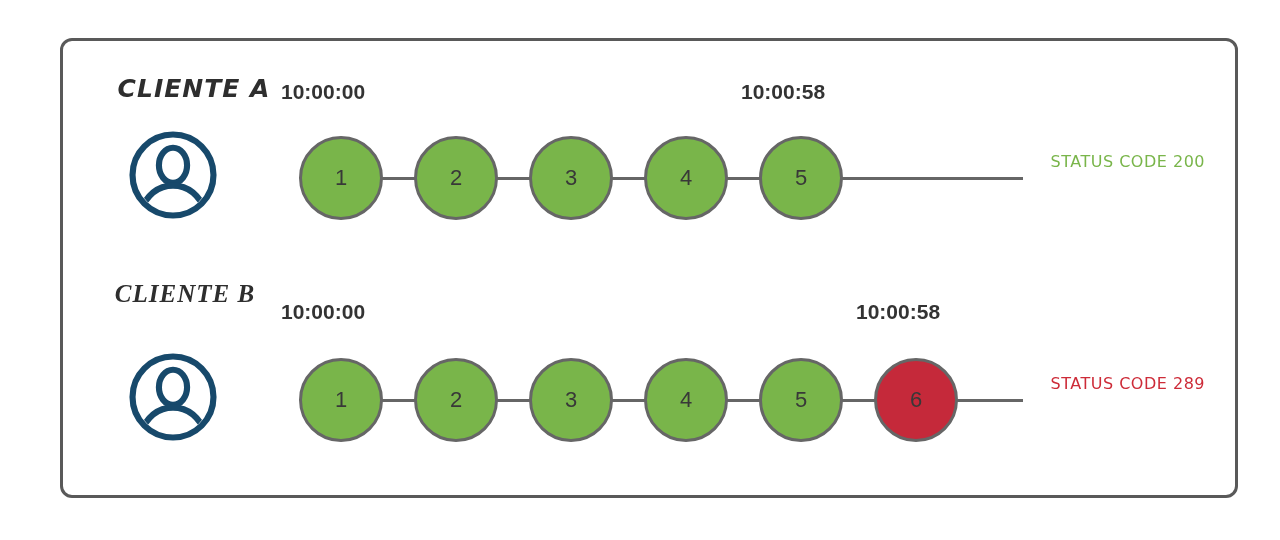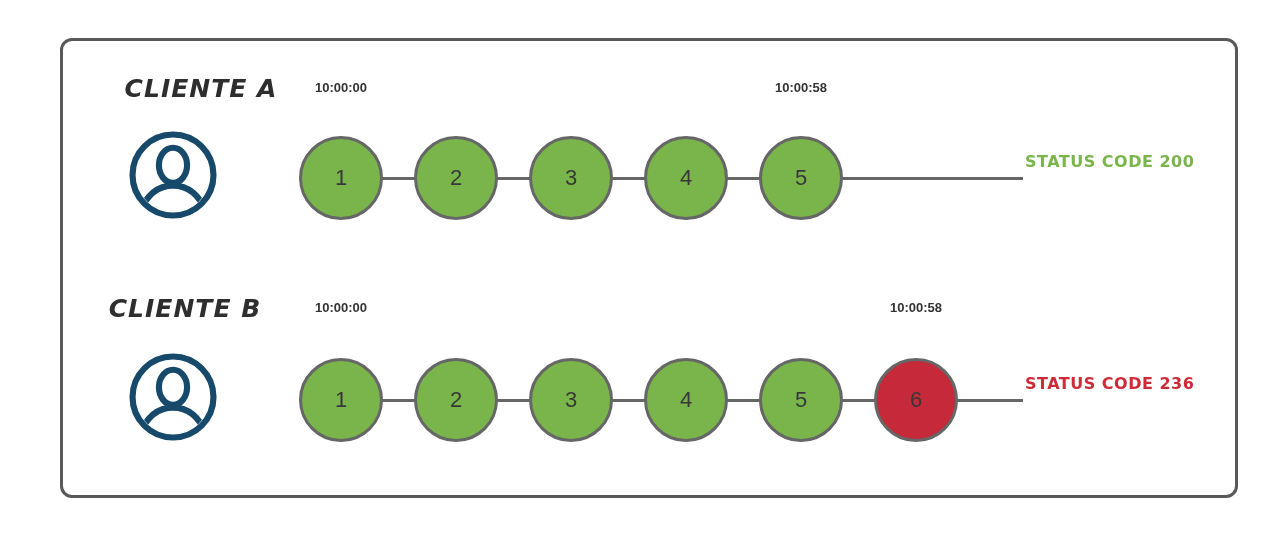--- a/index.html
+++ b/index.html
@@ -11,53 +11,53 @@
     position:absolute;left:60px;top:38px;width:1178px;height:460px;
     border:3px solid var(--box_border,#595959);border-radius:12px;
     box-sizing:border-box;background:transparent;
   }
   .client-label{
     position:absolute;width:180px;text-align:center;
     font-family:"DejaVu Sans",sans-serif;font-weight:bold;font-style:italic;
     font-size:25px;color:#2e2e2e;letter-spacing:1px;
   }
   .ts{
-    position:absolute;width:120px;text-align:center;
-    font-weight:bold;font-size:13px;color:var(--dark_text,#333333);
+    position:absolute;width:120px;text-align:left;
+    font-weight:bold;font-size:21px;color:var(--dark_text,#333333);
   }
   .tl-line{
     position:absolute;height:3px;background:var(--line_gray,#666666);
   }
   .circle{
     position:absolute;width:84px;height:84px;box-sizing:border-box;
     border:3px solid var(--line_gray,#666666);border-radius:50%;
     display:flex;align-items:center;justify-content:center;
     font-size:22px;color:#383838;
   }
   .circle.ok{background:var(--green,#79b54a);}
   .circle.rate_limited{background:var(--red,#c5293a);}
   .status{
-    position:absolute;width:180px;text-align:left;
-    font-family:"DejaVu Sans",sans-serif;font-weight:bold;
+    position:absolute;width:180px;text-align:right;
+    font-family:"DejaVu Sans",sans-serif;font-weight:normal;
     line-height:20px;
   }
   .status .l1{font-size:16px;letter-spacing:0.5px;}
   .status .l2{font-size:15px;}
   .status.green{color:var(--green_text,#79b54a);}
   .status.red{color:var(--red_text,#cd2b38);}
   .user-icon{position:absolute;width:88px;height:88px;}
 </style>
 </head>
 <body>
 
 <div class="page">
 
   <div class="box"></div>
 
-  <div class="client-label" style="left:111px;top:74px;">CLIENTE A</div>
+  <div class="client-label" style="left:104px;top:74px;">CLIENTE A</div>
 
   <svg class="user-icon" style="left:129px;top:131px;" viewBox="0 0 100 100">
     <defs>
         <clipPath id="clipA">
           <circle cx="50" cy="50" r="42"></circle>
         </clipPath>
       </defs>
     <circle cx="50" cy="50" r="46" fill="none" stroke="#17496b" stroke-width="7"></circle>
     <g clip-path="url(#clipA)" fill="none" stroke="#17496b" stroke-width="7">
       <ellipse cx="50" cy="39" rx="16" ry="20"></ellipse>
@@ -73,21 +73,21 @@
   <div class="circle ok" style="left:299px;top:136px;">1</div>
   <div class="circle ok" style="left:414px;top:136px;">2</div>
   <div class="circle ok" style="left:529px;top:136px;">3</div>
   <div class="circle ok" style="left:644px;top:136px;">4</div>
   <div class="circle ok" style="left:759px;top:136px;">5</div>
 
   <div class="status green" style="left:1025px;top:152px;">
     <div class="l1">STATUS CODE 200</div>
   </div>
 
-  <div class="client-label" style="left:95px;top:294px;">CLIENTE B</div>
+  <div class="client-label" style="left:95px;top:280px;font-family:Liberation Serif, serif;">CLIENTE B</div>
 
   <svg class="user-icon" style="left:129px;top:353px;" viewBox="0 0 100 100">
     <defs>
         <clipPath id="clipB">
           <circle cx="50" cy="50" r="42"></circle>
         </clipPath>
       </defs>
     <circle cx="50" cy="50" r="46" fill="none" stroke="#17496b" stroke-width="7"></circle>
     <g clip-path="url(#clipB)" fill="none" stroke="#17496b" stroke-width="7">
       <ellipse cx="50" cy="39" rx="16" ry="20"></ellipse>
@@ -101,16 +101,16 @@
   <div class="tl-line" style="left:341px;top:399px;width:682px;"></div>
 
   <div class="circle ok" style="left:299px;top:358px;">1</div>
   <div class="circle ok" style="left:414px;top:358px;">2</div>
   <div class="circle ok" style="left:529px;top:358px;">3</div>
   <div class="circle ok" style="left:644px;top:358px;">4</div>
   <div class="circle ok" style="left:759px;top:358px;">5</div>
   <div class="circle rate_limited" style="left:874px;top:358px;">6</div>
 
   <div class="status red" style="left:1025px;top:374px;">
-    <div class="l1">STATUS CODE 236</div>
+    <div class="l1">STATUS CODE 289</div>
   </div>
 
 </div>
 
 </body></html>

